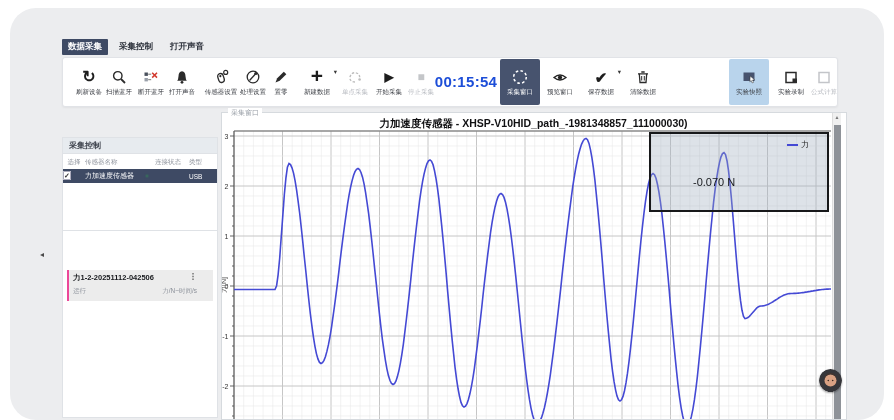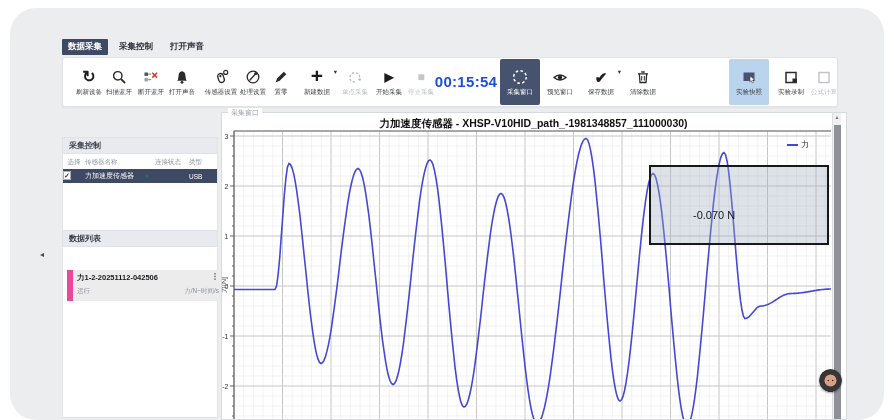--- a/index.html
+++ b/index.html
@@ -42,40 +42,40 @@
     font-size:7px;line-height:8px;text-align:center;color:#333;font-weight:bold;}
   .dot{width:7px;height:7px;border-radius:50%;margin:0 auto;box-shadow:0 0 2px 1px rgba(40,200,70,.5);}
   .usb{font-size:6.5px;}
   .hscroll{position:absolute;left:4px;bottom:2px;width:146px;height:7px;display:flex;align-items:center;gap:1px;}
   .hscroll .arr{font-size:5px;color:#555;line-height:7px;}
   .hscroll .thumb{flex:1;height:5px;background:#9a9da1;border-radius:2px;}
 
   .group{position:absolute;left:4px;top:21px;width:146px;height:15px;background:#c6cfd9;color:#23262c;
     font-size:7.5px;font-weight:bold;line-height:15px;padding-left:14px;border-radius:2px;box-sizing:border-box;}
   .group .gcaret{position:absolute;left:5px;top:0;font-size:6px;color:#333;}
-  .ditem{position:absolute;left:4px;top:39px;width:168px;height:31px;background:#ececec;
-    border-left:6px solid #ec4899;box-sizing:border-box;padding:3px 16px 0 4px;}
+  .ditem{position:absolute;left:4px;top:39px;width:146px;height:31px;background:#ececec;
+    border-left:2px solid #ec4899;box-sizing:border-box;padding:3px 16px 0 4px;}
   .ditem .l1{display:flex;justify-content:space-between;font-size:7.5px;font-weight:bold;color:#16181c;}
   .ditem .l1 .menu{color:#555;font-size:8px;line-height:8px;}
   .ditem .l2{display:flex;justify-content:space-between;font-size:6.5px;color:#8d929b;margin-top:4px;}
 
   .collapse{position:absolute;left:40px;top:250px;font-size:8px;color:#4a4a4a;}
   .handle{position:absolute;left:203px;top:282px;width:3px;height:16px;}
   .handle i{display:block;width:2px;height:2px;border-radius:50%;background:#9aa0a8;
     box-shadow:0 4px 0 #9aa0a8,0 8px 0 #9aa0a8,0 12px 0 #9aa0a8;}
 
   
   .chartpanel{position:absolute;left:221px;top:112px;width:624px;height:306px;background:#fff;
     border:1px solid #d6dade;box-sizing:content-box;}
   .panel-label{position:absolute;left:6px;top:-5px;background:#fff;padding:0 3px;font-size:7px;color:#9aa0a8;z-index:3;}
   .chart-title{position:absolute;left:13px;top:4px;width:597px;text-align:center;font-size:10.5px;
     font-weight:bold;color:#101012;z-index:2;}
   svg.plot{position:absolute;left:0;top:0;}
   .selection{position:absolute;left:427px;top:19px;width:180px;height:80px;background:rgba(158,173,188,.35);
-    border:2px solid #17181a;box-sizing:border-box;z-index:4;margin-top:33px;}
+    border:2px solid #17181a;box-sizing:border-box;z-index:4;}
   .selection .ann{position:absolute;left:42px;top:42px;font-size:11px;color:#16181c;}
   .legendbox{position:absolute;left:565px;top:26px;display:flex;align-items:center;gap:3px;
     font-size:8px;color:#222;z-index:5;}
   .legendbox i{display:block;width:11px;height:2px;}
   .vscroll{position:absolute;left:610px;top:0;width:9px;height:306px;background:#f0f0f0;
     border-left:1px solid #ddd;box-sizing:border-box;z-index:6;}
   .vscroll .up{position:absolute;left:0;top:1px;width:8px;text-align:center;font-size:5px;color:#777;}
   .vscroll .vthumb{position:absolute;left:1px;top:12px;width:7px;bottom:0;background:#8e9298;}
   .avatar{position:absolute;left:597px;top:256px;width:23px;height:23px;border-radius:50%;
     overflow:hidden;z-index:9;box-shadow:0 1px 2px rgba(0,0,0,.35);}
@@ -272,21 +272,20 @@
       <span class="arr">▶</span>
     </div>
   </div>
 
   <div class="collapse">◂</div>
   <div class="handle">
       <i></i>
     </div>
 
   <div class="sidepanel dl">
-    <div class="phead">数据列表</div>
     <div class="ditem">
       <div class="l1">
         <span>力1-2-20251112-042506</span>
         <span class="menu">⋮</span>
       </div>
       <div class="l2">
         <span>运行</span>
         <span>力/N~时间/s</span>
       </div>
     </div>

